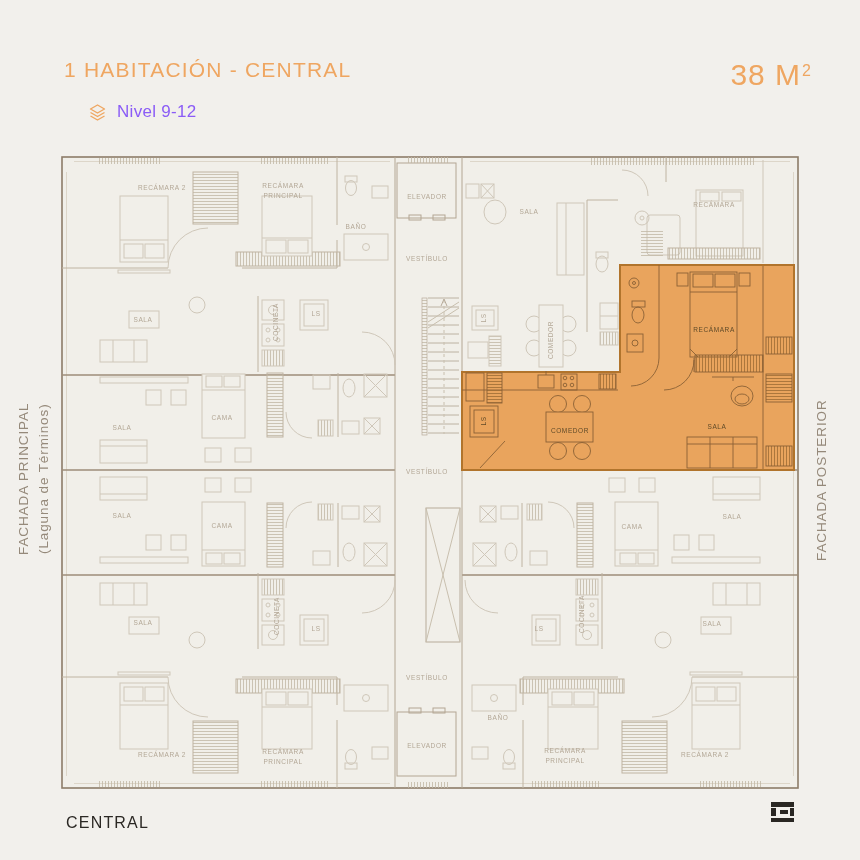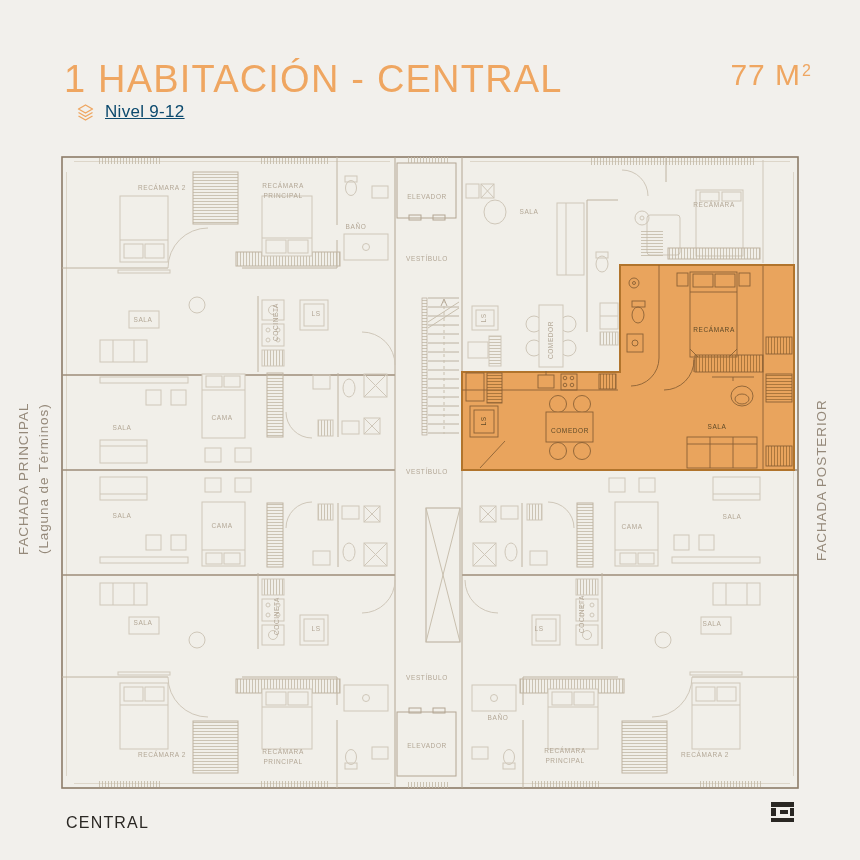--- a/index.html
+++ b/index.html
@@ -5,31 +5,31 @@
   html,body{margin:0;padding:0;}
   body{
     width:860px;height:860px;position:relative;overflow:hidden;
     background:#f2f0ec;
     font-family:"Liberation Sans",sans-serif;
     -webkit-font-smoothing:antialiased;
   }
   
   .title{
     position:absolute;left:64px;top:58px;
-    font-size:38px;font-weight:400;letter-spacing:1.2px;color:#efa661;
+    font-size:21px;font-weight:400;letter-spacing:1.2px;color:#efa661;
   }
   .area{
     position:absolute;right:48px;top:58px;
     font-size:30px;font-weight:400;letter-spacing:1px;color:#efa661;
   }
   .area sup{font-size:16px;vertical-align:9px;margin-left:1px;}
   .level-row{
-    position:absolute;left:76px;top:102px;
+    position:absolute;left:88px;top:102px;
     display:flex;align-items:center;gap:10px;
-    font-size:17px;color:#0c4a6e;letter-spacing:0.3px;text-decoration:underline;
+    font-size:17px;color:#8b5cf6;letter-spacing:0.3px;
   }
   .level-row svg{display:block;}
   
   .vlabel{
     position:absolute;
     writing-mode:vertical-rl;transform:rotate(180deg);
     color:#95897a;font-size:13.5px;letter-spacing:0.9px;
     text-align:center;line-height:1.5;
   }
   .fachada-left{left:14px;top:380px;height:198px;}
@@ -296,21 +296,21 @@
     <span class="plan-label" style="left: 565px; top: 756px;">RECÁMARA
 PRINCIPAL</span>
     <span class="plan-label" style="left: 705px; top: 755px;">RECÁMARA  2</span>
     <span class="plan-label dark" style="left: 714px; top: 330px;">RECÁMARA</span>
     <span class="plan-label dark" style="left: 570px; top: 431px;">COMEDOR</span>
     <span class="plan-label dark" style="left: 717px; top: 427px;">SALA</span>
     <span class="plan-label rot dark" style="left: 484px; top: 421px;">LS</span>
   </div>
 
 <div class="title">1 HABITACIÓN - CENTRAL</div>
-<div class="area"><span>77 M</span><sup>2</sup></div>
+<div class="area"><span>38 M</span><sup>2</sup></div>
 
 <div class="level-row">
   <svg width="19" height="19" viewBox="0 0 19 19" fill="none" stroke="#efa661" stroke-width="1.4" stroke-linejoin="round">
     <path d="M9.5,2 L16.5,6 L9.5,10 L2.5,6 Z"></path>
     <path d="M2.5,9.5 L9.5,13.5 L16.5,9.5"></path>
     <path d="M2.5,13 L9.5,17 L16.5,13"></path>
   </svg>
   <span>Nivel 9-12</span>
 </div>
 

